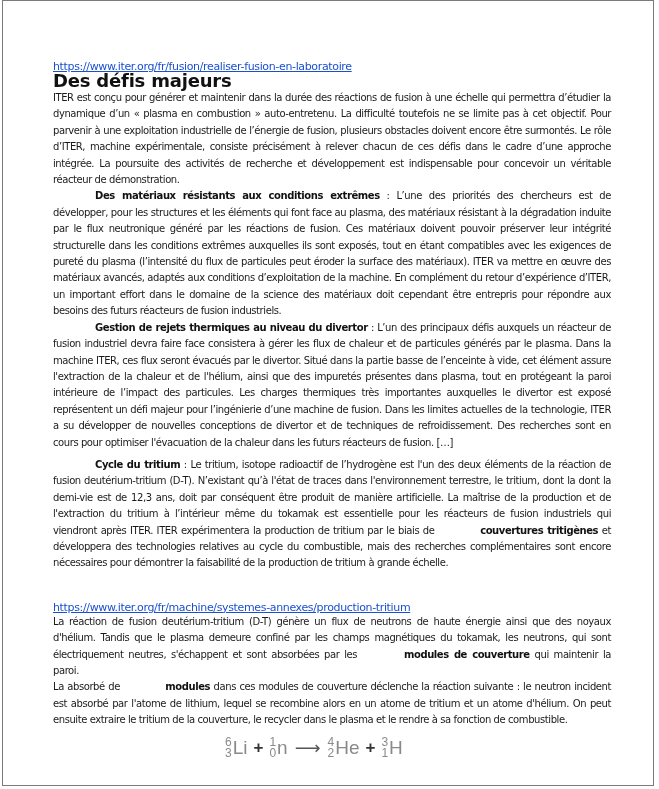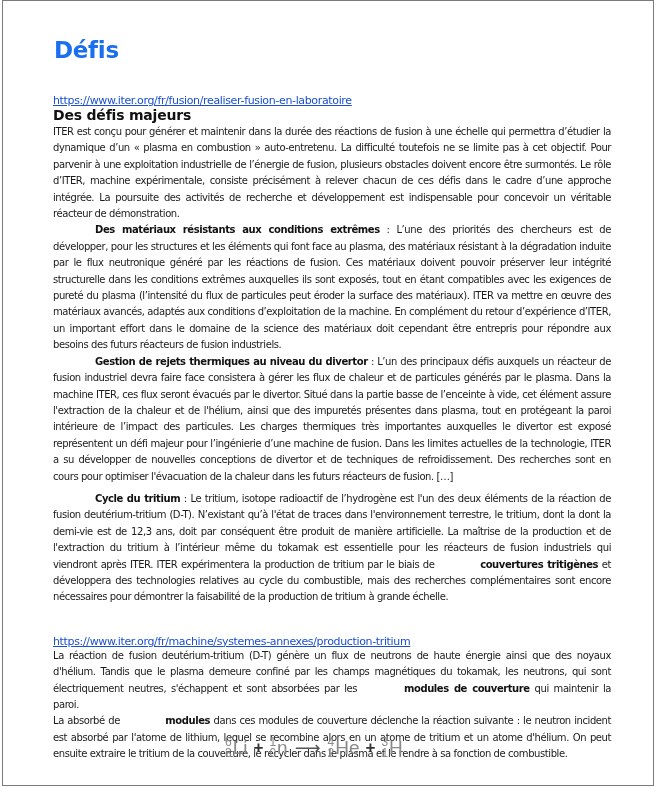--- a/index.html
+++ b/index.html
@@ -47,21 +47,21 @@
       font-size: 11px;
       line-height: 12px;
       margin: 0;
       font-family: "DejaVu Sans", sans-serif;
       letter-spacing: -0.35px;
     }
     .link.first { margin-top: 30px; }
     .subhead {
       font-family: "DejaVu Sans", sans-serif;
       font-weight: bold;
-      font-size: 14px;
+      font-size: 18px;
       color: #111;
       line-height: 16px;
       margin: 0 0 1px 0;
       letter-spacing: -0.2px;
     }
     p {
       margin: 0;
       font-family: "DejaVu Sans", sans-serif;
       font-size: 10px;
       line-height: 16.4px;
@@ -105,21 +105,20 @@
       color: #555;
       margin: 0 7px;
       font-size: 18px;
     }
   </style>
 </head>
 <body>
 
 <div class="page">
   <div class="content">
-    <div class="title">Défis</div>
 
     <a class="link first">https://www.iter.org/fr/fusion/realiser-fusion-en-laboratoire</a>
     <div class="subhead">Des défis majeurs</div>
 
     <p>ITER est conçu pour générer et maintenir dans la durée des réactions de fusion à une échelle qui permettra d’étudier la dynamique d’un « plasma en combustion » auto-entretenu. La difficulté toutefois ne se limite pas à cet objectif. Pour parvenir à une exploitation industrielle de l’énergie de fusion, plusieurs obstacles doivent encore être surmontés. Le rôle d’ITER, machine expérimentale, consiste précisément à relever chacun de ces défis dans le cadre d’une approche intégrée. La poursuite des activités de recherche et développement est indispensable pour concevoir un véritable réacteur de démonstration.</p>
 
     <p><b>Des matériaux résistants aux conditions extrêmes</b><span> : L’une des priorités des chercheurs est de développer, pour les structures et les éléments qui font face au plasma, des matériaux résistant à la dégradation induite par le flux neutronique généré par les réactions de fusion. Ces matériaux doivent pouvoir préserver leur intégrité structurelle dans les conditions extrêmes auxquelles ils sont exposés, tout en étant compatibles avec les exigences de pureté du plasma (l’intensité du flux de particules peut éroder la surface des matériaux). ITER va mettre en œuvre des matériaux avancés, adaptés aux conditions d’exploitation de la machine. En complément du retour d’expérience d’ITER, un important effort dans le domaine de la science des matériaux doit cependant être entrepris pour répondre aux besoins des futurs réacteurs de fusion industriels.</span></p>
 
     <p><b>Gestion de rejets thermiques au niveau du divertor</b><span> : L’un des principaux défis auxquels un réacteur de fusion industriel devra faire face consistera à gérer les flux de chaleur et de particules générés par le plasma. Dans la machine ITER, ces flux seront évacués par le divertor. Situé dans la partie basse de l’enceinte à vide, cet élément assure l'extraction de la chaleur et de l'hélium, ainsi que des impuretés présentes dans plasma, tout en protégeant la paroi intérieure de l’impact des particules. Les charges thermiques très importantes auxquelles le divertor est exposé représentent un défi majeur pour l’ingénierie d’une machine de fusion. Dans les limites actuelles de la technologie, ITER a su développer de nouvelles conceptions de divertor et de techniques de refroidissement. Des recherches sont en cours pour optimiser l'évacuation de la chaleur dans les futurs réacteurs de fusion. […]</span></p>
 

